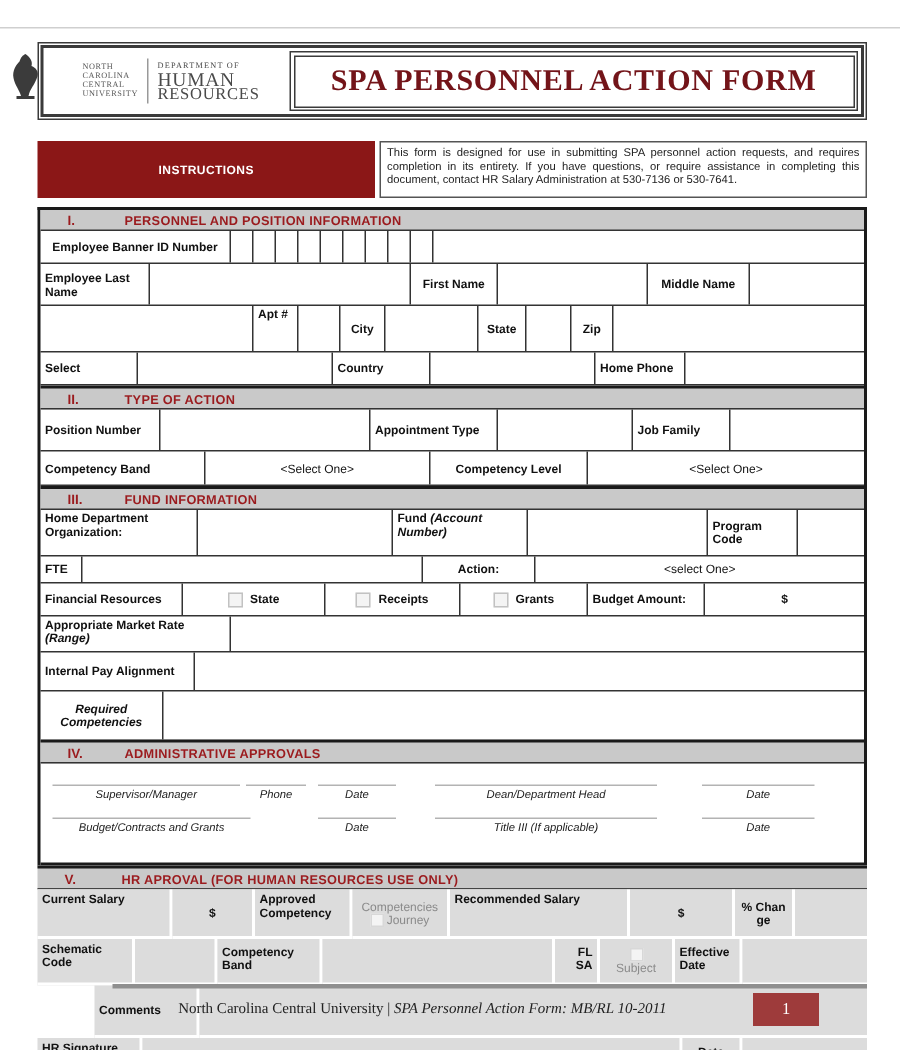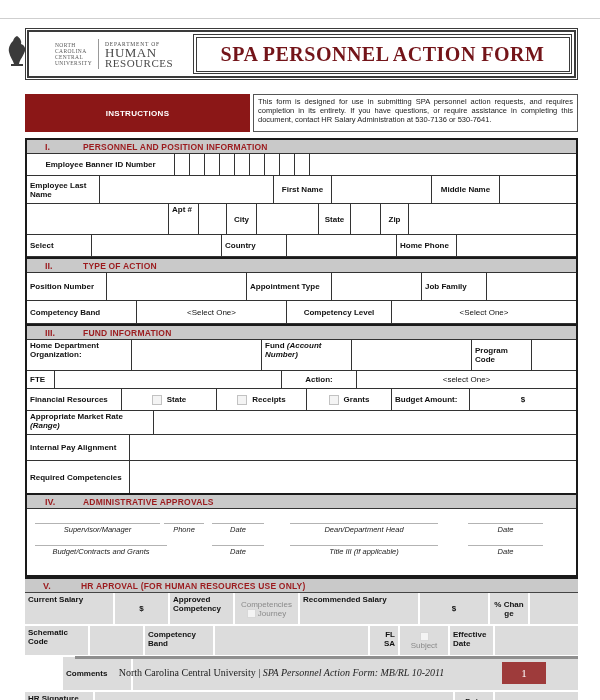--- a/index.html
+++ b/index.html
@@ -114,21 +114,21 @@
     </div>
 
     <div class="ftable">
 
       <div class="shdr">
         <span class="snum">I.</span>
         <span class="stitle">PERSONNEL AND POSITION INFORMATION</span>
       </div>
 
       <div class="r h21">
-        <div class="c cc" style="width:148px;">Employee Banner ID Number</div>
+        <div class="c cc" style="width:127px;">Employee Banner ID Number</div>
         <div class="bc"></div>
         <div class="bc"></div>
         <div class="bc"></div>
         <div class="bc"></div>
         <div class="bc"></div>
         <div class="bc"></div>
         <div class="bc"></div>
         <div class="bc"></div>
         <div class="bc"></div>
         <div class="c f"></div>
@@ -230,21 +230,21 @@
         <div class="c" style="width:127px;"><span>Appropriate Market Rate</span><br><span class="it">(Range)</span></div>
         <div class="c f"></div>
       </div>
 
       <div class="r h25">
         <div class="c cc" style="width:103px;text-align:left;justify-content:flex-start;">Internal Pay Alignment</div>
         <div class="c f"></div>
       </div>
 
       <div class="r h32" style="border-bottom:none;">
-        <div class="c cc" style="width:103px;text-align:center;justify-content:flex-start;">Required Competencies</div>
+        <div class="c cc" style="width:82px;text-align:center;justify-content:flex-start;font-style:italic;">Required Competencies</div>
         <div class="c f"></div>
       </div>
 
       <div class="shdr bt">
         <span class="snum">IV.</span>
         <span class="stitle">ADMINISTRATIVE APPROVALS</span>
       </div>
 
       <div class="s4body">
         <div class="sigrow">

